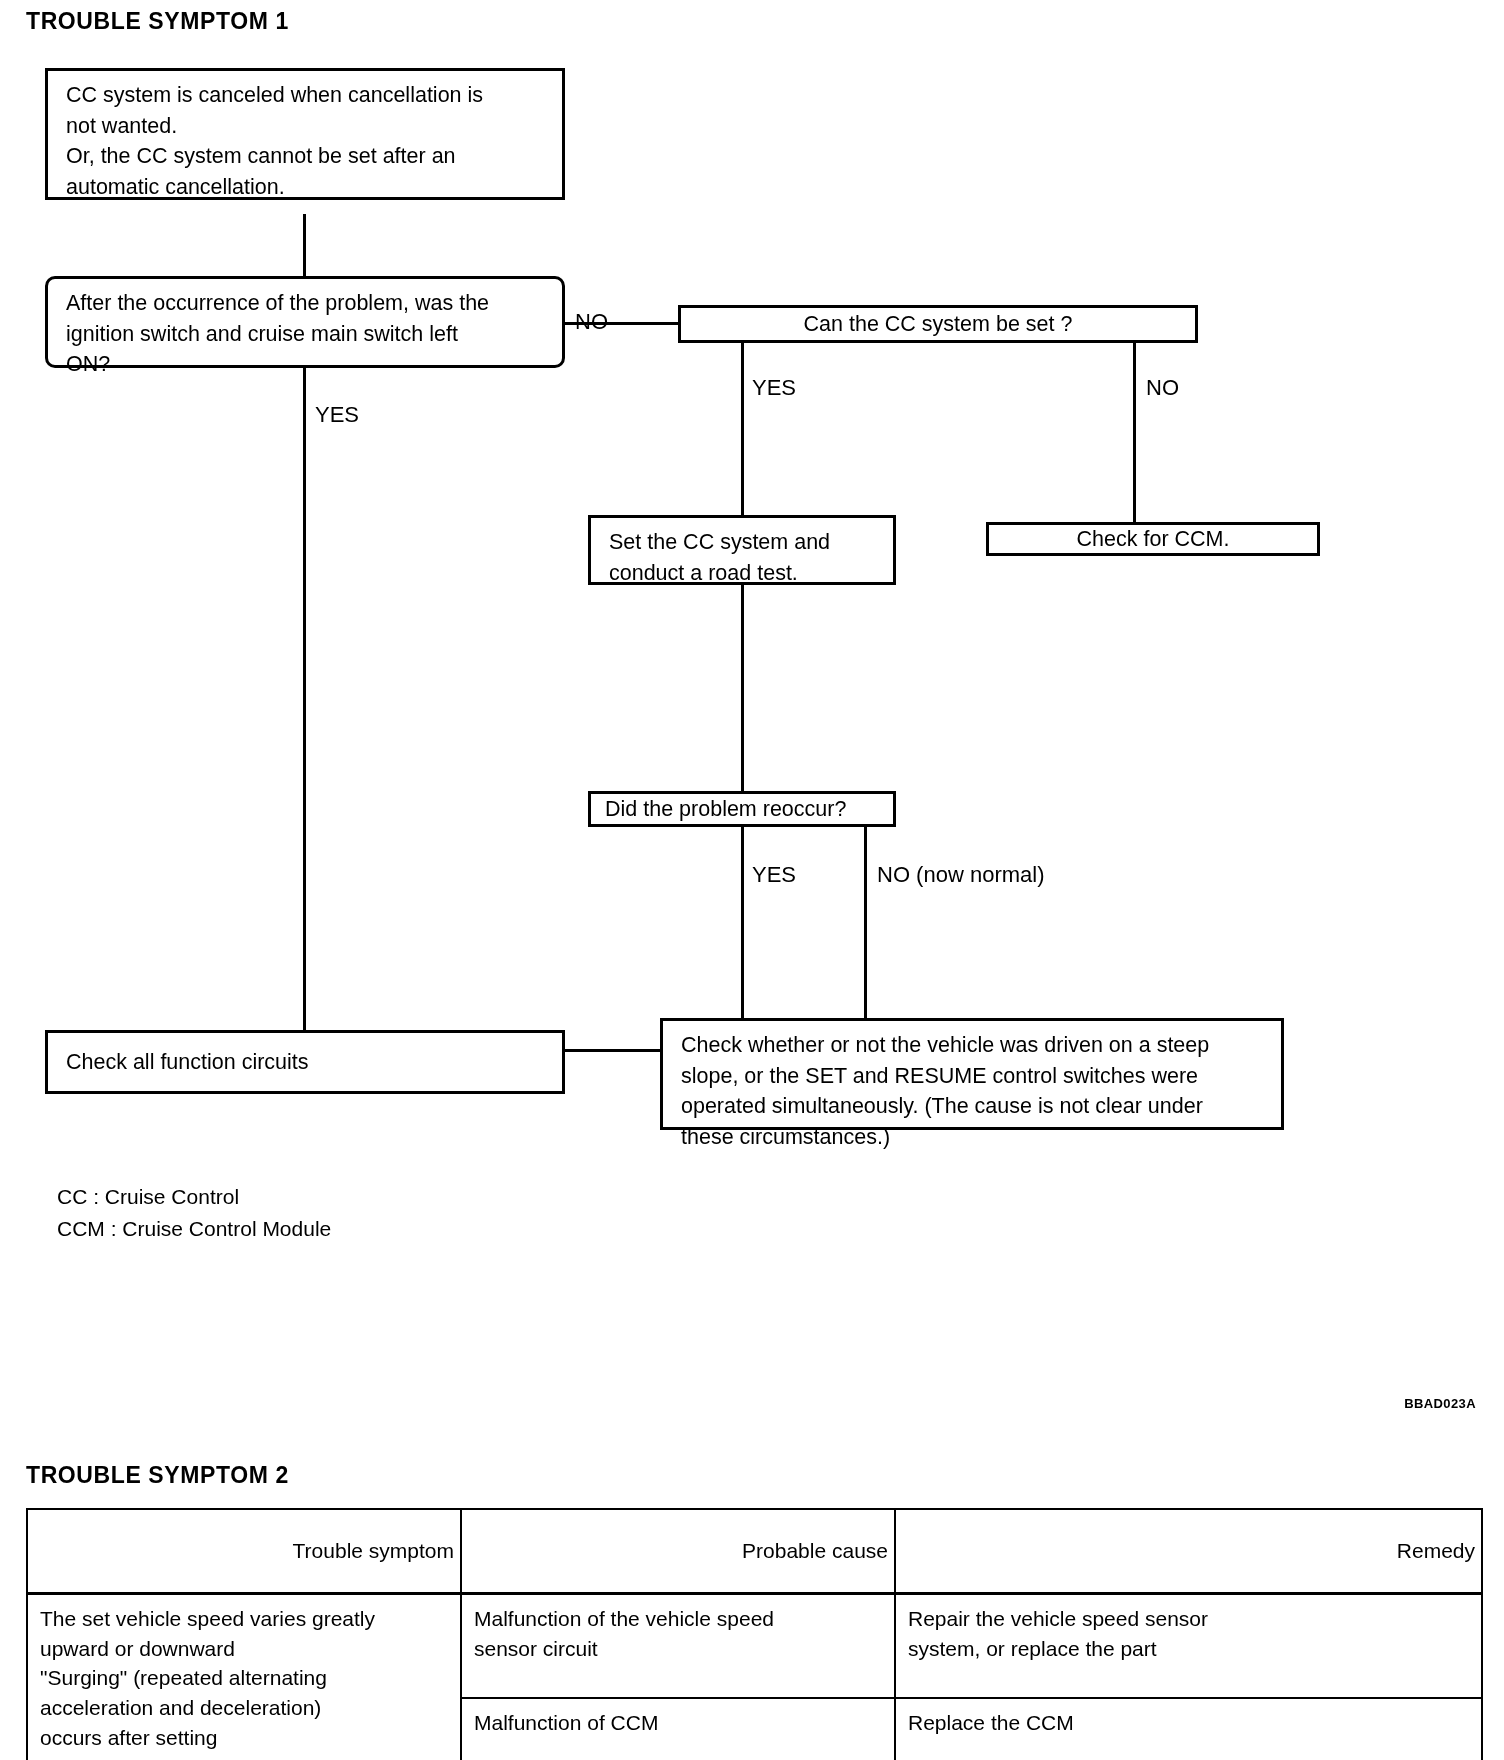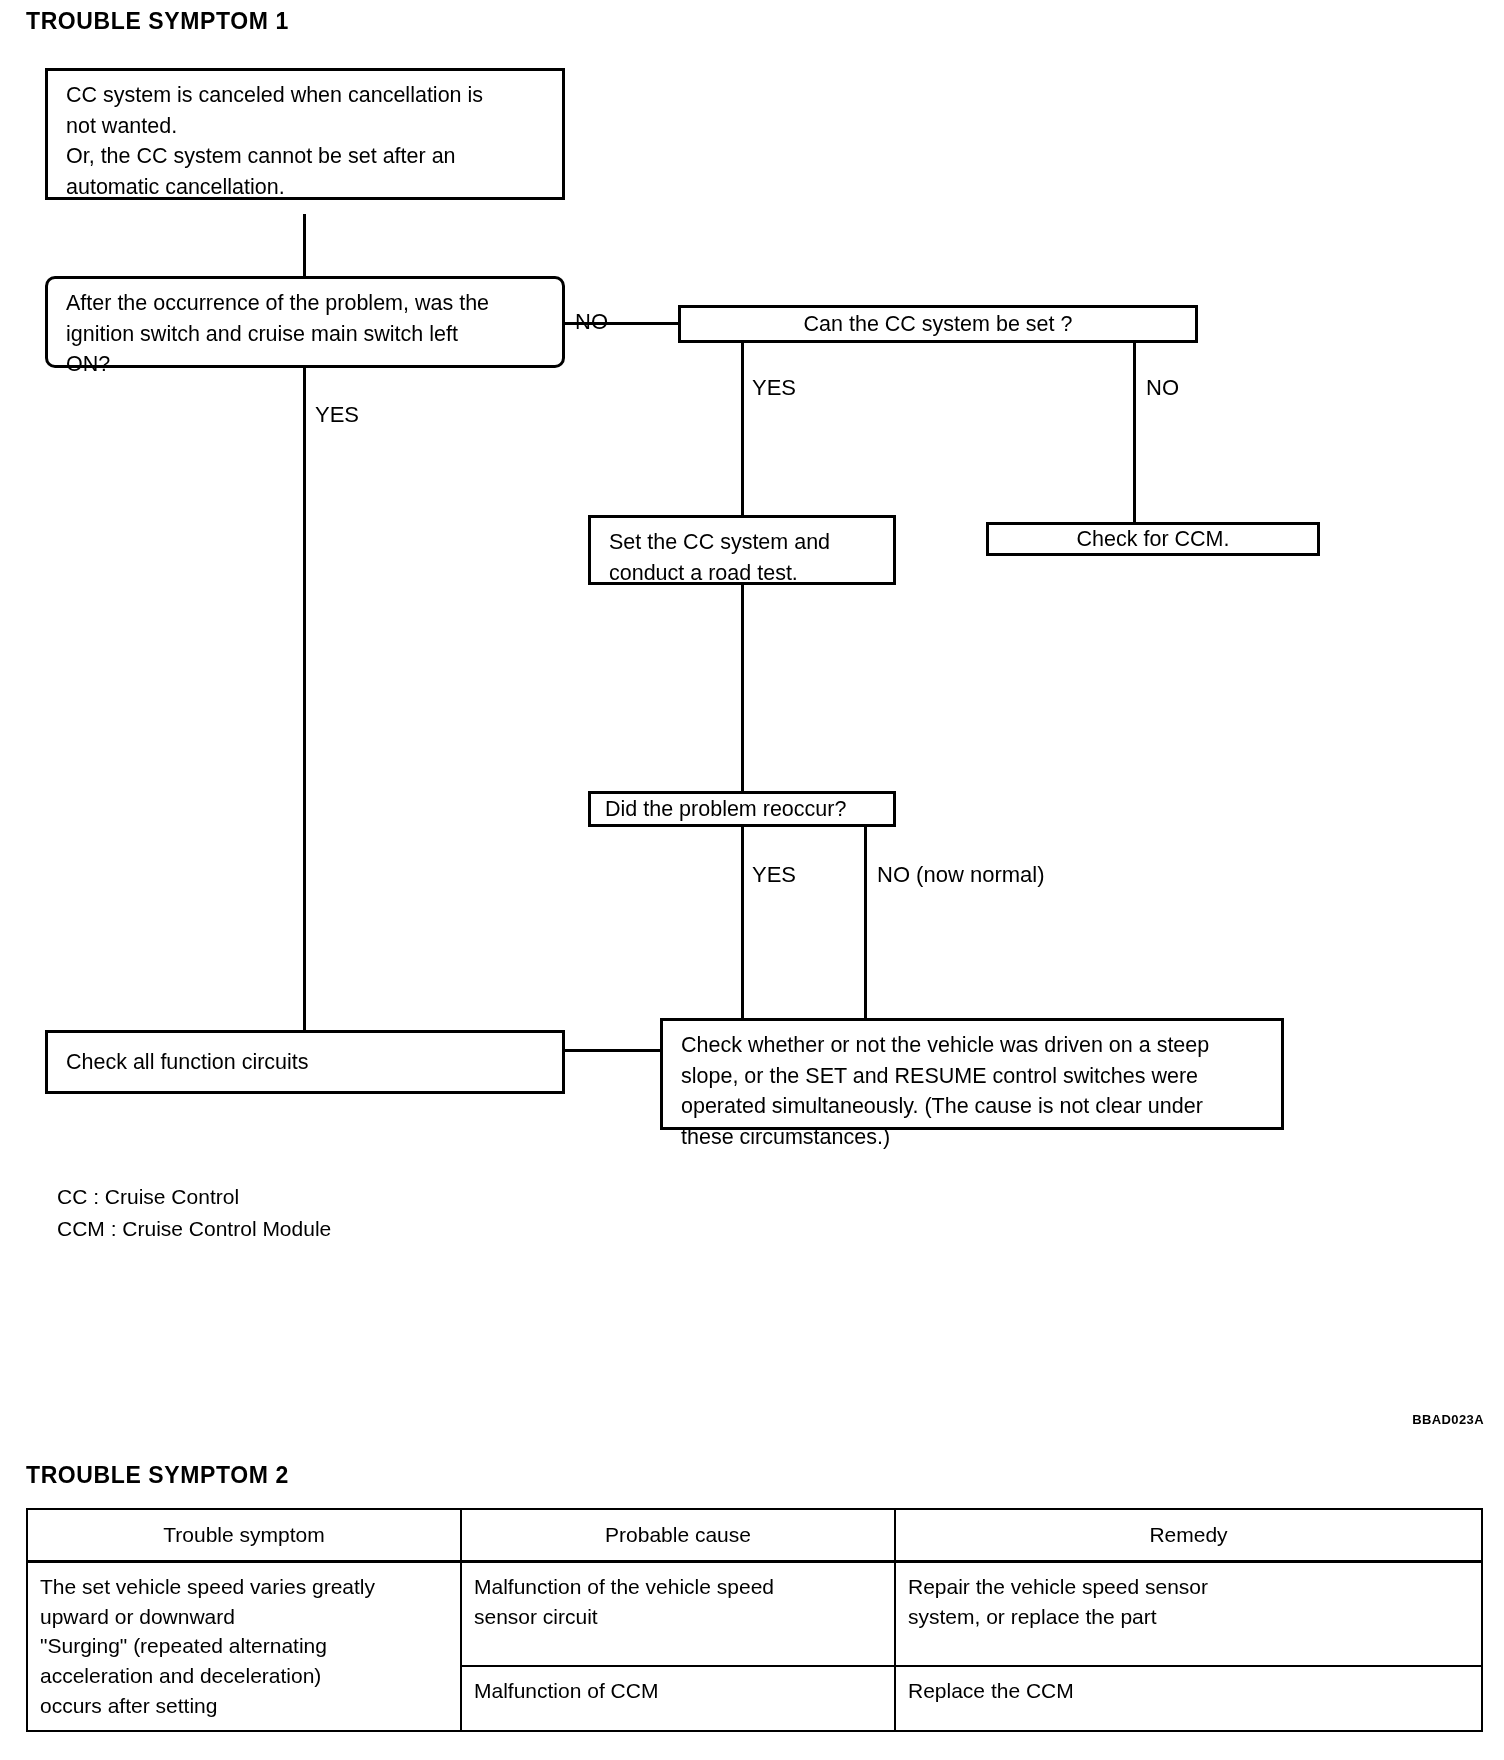--- a/index.html
+++ b/index.html
@@ -84,27 +84,26 @@
     position: absolute;
     font-size: 21px;
     line-height: 1.5;
     white-space: nowrap;
   }
   #legend-block { left: 57px; top: 1181px; }
 
   
   #figure-code {
     position: absolute;
-    right: 20px;
+    right: 28px;
     top: 1396px;
     font-size: 13px;
     font-weight: bold;
     letter-spacing: 0.4px;
     white-space: nowrap;
-    margin-top: 16px;
   }
 
   
   #symptom2-table {
     position: absolute;
     left: 26px;
     top: 1508px;
     width: 1455px;
     border-collapse: collapse;
     table-layout: fixed;
@@ -115,22 +114,22 @@
   #symptom2-table col.c3 { width: 587px; }
   #symptom2-table th,
   #symptom2-table td {
     border: 2px solid #000;
     vertical-align: top;
     padding: 9px 10px 9px 12px;
     line-height: 1.42;
     font-weight: normal;
   }
   #symptom2-table thead th {
-    text-align: center;
-    padding: 10px 6px;
+    text-align: right;
+    padding: 26px 6px;
     border-bottom-width: 3px;
     margin-top: 32px;
   }
   #symptom2-table td.sym-cell { vertical-align: top; }
   #symptom2-table .cell-line { display: block; }
 </style>
 </head>
 <body>
 
 <div class="page">

